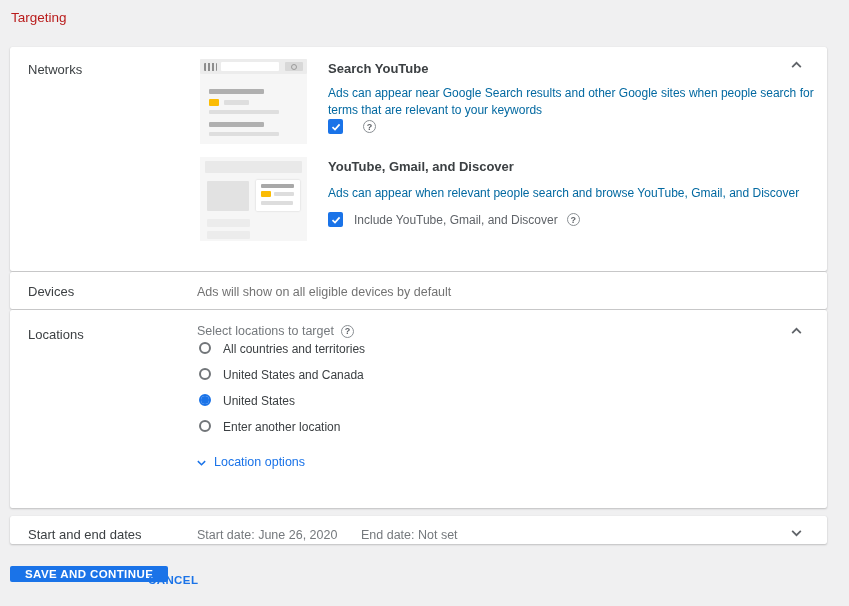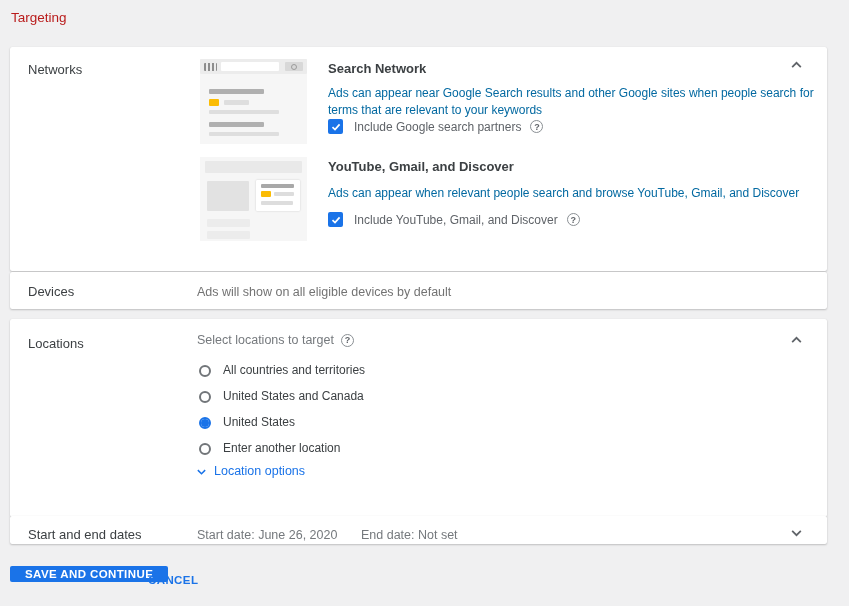--- a/index.html
+++ b/index.html
@@ -14,21 +14,21 @@
     position:absolute; left:11px; top:10px;
     font-size:13.5px; color:#b91c1c;
   }
   .card {
     position:absolute; left:10px; width:817px;
     background:#fff; border-radius:2px;
     box-shadow:0 1px 2px rgba(0,0,0,.20), 0 0 1px rgba(0,0,0,.10);
   }
   .card.networks  { top:38px;  height:224px;margin-top:9px; }
   .card.devices   { top:272px; height:37px; }
-  .card.locations { top:319px; height:198px; }
+  .card.locations { top:310px; height:198px; }
   .card.dates     { top:516px; height:28px; }
 
   .panel-label { position:absolute; left:18px; font-size:13px; color:#3c4043; }
   .networks  .panel-label { top:15px; }
   .devices   .panel-label { top:12px; }
   .locations .panel-label { top:17px; }
   .dates     .panel-label { top:11px; }
 
   .collapse-btn {
     position:absolute; right:20px; background:none; border:none;
@@ -97,21 +97,21 @@
   .summary-text { position:absolute; left:187px; font-size:12.5px; color:#737373; }
   .devices .summary-text { top:13px; }
   .dates .start-text { position:absolute; left:187px; top:12px; font-size:12.5px; color:#75797d; }
   .dates .end-text   { position:absolute; left:351px; top:12px; font-size:12.5px; color:#75797d; }
 
   
   .prompt-row { position:absolute; left:187px; top:14px; display:flex; align-items:center;
                 font-size:12.5px; color:#75797d; }
   .prompt-row .help { margin-left:7px; }
   .radio-group { position:absolute; left:189px; top:32px; }
-  .radio-row { display:flex; align-items:flex-end; height:26px; cursor:pointer; }
+  .radio-row { display:flex; align-items:flex-start; height:26px; cursor:pointer; }
   .radio {
     width:12px; height:12px; border:2px solid #717579; border-radius:50%;
     margin-right:12px; display:flex; align-items:center; justify-content:center;
   }
   .radio.selected { border-color:var(--accent,#1a73e8); }
   .radio.selected::after {
     content:""; width:8px; height:8px; border-radius:50%; background:var(--accent,#1a73e8);
   }
   .radio-label { font-size:12px; color:#3c4043; }
   .loc-options {
@@ -153,29 +153,28 @@
     <div class="abs t1-btn"></div>
     <div class="abs bar-dark t1-d1"></div>
     <div class="abs t1-ad"></div>
     <div class="abs bar-light t1-adl"></div>
     <div class="abs bar-light t1-l1"></div>
     <div class="abs bar-dark t1-d2"></div>
     <div class="abs bar-light t1-l2"></div>
   </div>
 
   <div class="s1">
-    <h3 class="net-title">Search Network</h3>
+    <h3 class="net-title">Search YouTube</h3>
     <p class="net-desc">Ads can appear near Google Search results and other Google sites when people search for terms that are relevant to your keywords</p>
     <div class="check-row">
       <span class="checkbox">
         <svg width="10" height="10" viewBox="0 0 10 10">
             <polyline points="1.5,5.2 4,7.6 8.6,2.4" fill="none" stroke="#fff" stroke-width="1.7"></polyline>
           </svg>
       </span>
-      <span class="check-label">Include Google search partners</span>
       <span class="help">?</span>
     </div>
   </div>
 
   <div class="thumb thumb-ytb">
     <div class="abs t2-header"></div>
     <div class="abs t2-video"></div>
     <div class="abs t2-card">
       <div class="abs t2-b1"></div>
       <div class="abs t2-ad"></div>

